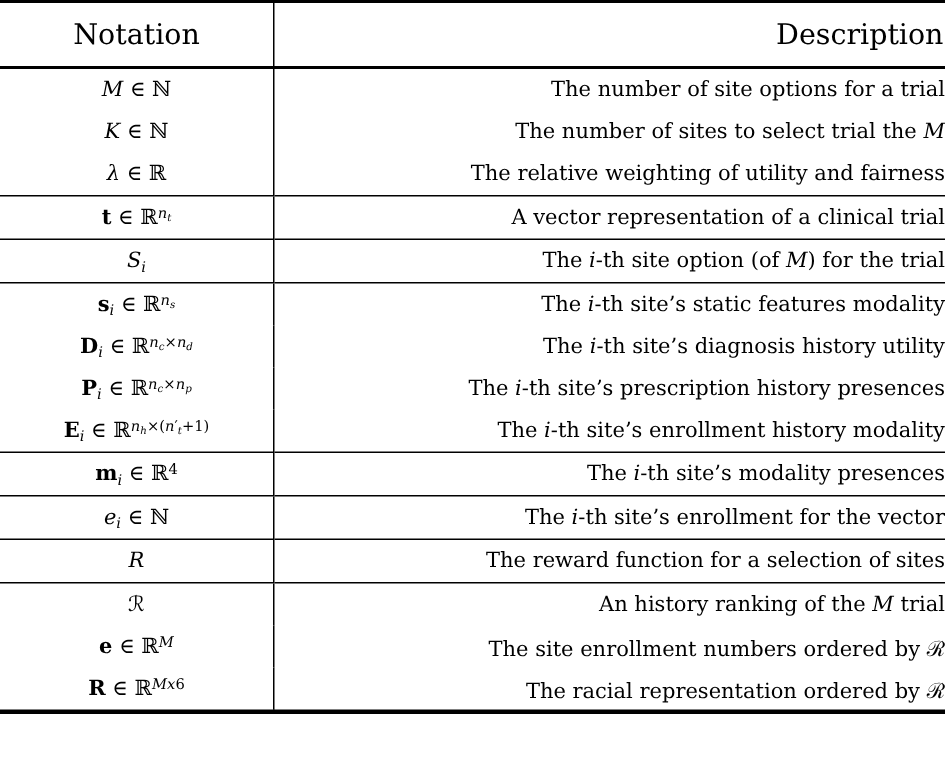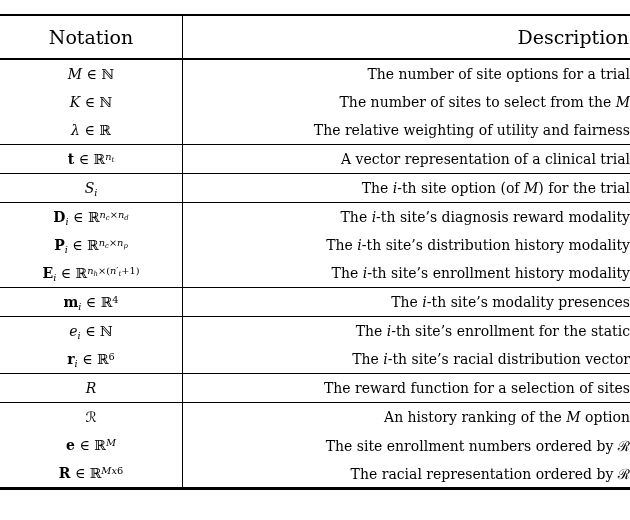--- a/index.html
+++ b/index.html
@@ -11,21 +11,21 @@
     width: 630px;
     height: 520px;
     overflow: hidden;
     color: #000000;
     font-family: "DejaVu Serif", "Liberation Serif", serif;
   }
   table.notation-table {
     border-collapse: collapse;
     table-layout: fixed;
     width: 630px;
-    margin-top: 14px;
+    margin-top: 0;
     border-top: 2px solid #000;
     border-bottom: 3px solid #000;
   }
   thead {
     border-bottom: 2px solid #000;
   }
   th {
     font-weight: normal;
     font-size: 19px;
     height: 40px;
@@ -77,79 +77,79 @@
         <th class="dcell">Description</th>
       </tr>
     </thead>
   <tbody>
         <tr>
           <td class="ncell"><span class="it">M</span><span> ∈ ℕ</span></td>
           <td class="dcell"><span>The number of site options for a trial</span></td>
         </tr>
         <tr>
           <td class="ncell"><span class="it">K</span><span> ∈ ℕ</span></td>
-          <td class="dcell"><span>The number of sites to select from the </span><span class="it">M</span></td>
+          <td class="dcell"><span>The number of sites to select trial the </span><span class="it">M</span></td>
         </tr>
         <tr>
           <td class="ncell"><span class="it">λ</span><span> ∈ ℝ</span></td>
           <td class="dcell"><span>The relative weighting of utility and fairness</span></td>
         </tr>
       </tbody>
       <tbody>
         <tr>
           <td class="ncell"><span class="bf">t</span><span> ∈ ℝ</span><span class="sup"><span class="it">n</span><span class="it sub">t</span></span></td>
           <td class="dcell"><span>A vector representation of a clinical trial</span></td>
         </tr>
       </tbody>
       <tbody>
         <tr>
           <td class="ncell"><span class="it">S</span><span class="it sub">i</span></td>
           <td class="dcell"><span>The </span><span class="it">i</span><span>-th site option (of </span><span class="it">M</span><span>) for the trial</span></td>
         </tr>
       </tbody>
       <tbody>
         <tr>
+          <td class="ncell"><span class="bf">s</span><span class="it sub">i</span><span> ∈ ℝ</span><span class="sup"><span class="it">n</span><span class="it sub">s</span></span></td>
+          <td class="dcell"><span>The </span><span class="it">i</span><span>-th site’s static features modality</span></td>
+        </tr>
+        <tr>
           <td class="ncell"><span class="bf">D</span><span class="it sub">i</span><span> ∈ ℝ</span><span class="sup"><span class="it">n</span><span class="it sub">c</span><span>×</span><span class="it">n</span><span class="it sub">d</span></span></td>
-          <td class="dcell"><span>The </span><span class="it">i</span><span>-th site’s diagnosis reward modality</span></td>
+          <td class="dcell"><span>The </span><span class="it">i</span><span>-th site’s diagnosis history utility</span></td>
         </tr>
         <tr>
           <td class="ncell"><span class="bf">P</span><span class="it sub">i</span><span> ∈ ℝ</span><span class="sup"><span class="it">n</span><span class="it sub">c</span><span>×</span><span class="it">n</span><span class="it sub">p</span></span></td>
-          <td class="dcell"><span>The </span><span class="it">i</span><span>-th site’s distribution history modality</span></td>
+          <td class="dcell"><span>The </span><span class="it">i</span><span>-th site’s prescription history presences</span></td>
         </tr>
         <tr>
           <td class="ncell"><span class="bf">E</span><span class="it sub">i</span><span> ∈ ℝ</span><span class="sup"><span class="it">n</span><span class="it sub">h</span><span>×(</span><span class="it">n</span><span>′</span><span class="it sub">t</span><span>+1)</span></span></td>
           <td class="dcell"><span>The </span><span class="it">i</span><span>-th site’s enrollment history modality</span></td>
         </tr>
       </tbody>
       <tbody>
         <tr>
           <td class="ncell"><span class="bf">m</span><span class="it sub">i</span><span> ∈ ℝ</span><span class="sup">4</span></td>
           <td class="dcell"><span>The </span><span class="it">i</span><span>-th site’s modality presences</span></td>
         </tr>
       </tbody>
       <tbody>
         <tr>
           <td class="ncell"><span class="it">e</span><span class="it sub">i</span><span> ∈ ℕ</span></td>
-          <td class="dcell"><span>The </span><span class="it">i</span><span>-th site’s enrollment for the static</span></td>
-        </tr>
-        <tr>
-          <td class="ncell"><span class="bf">r</span><span class="it sub">i</span><span> ∈ ℝ</span><span class="sup">6</span></td>
-          <td class="dcell"><span>The </span><span class="it">i</span><span>-th site’s racial distribution vector</span></td>
+          <td class="dcell"><span>The </span><span class="it">i</span><span>-th site’s enrollment for the vector</span></td>
         </tr>
       </tbody>
       <tbody>
         <tr>
           <td class="ncell"><span class="it">R</span></td>
           <td class="dcell"><span>The reward function for a selection of sites</span></td>
         </tr>
       </tbody>
       <tbody>
         <tr>
           <td class="ncell"><span>ℛ</span></td>
-          <td class="dcell"><span>An history ranking of the </span><span class="it">M</span><span> option</span></td>
+          <td class="dcell"><span>An history ranking of the </span><span class="it">M</span><span> trial</span></td>
         </tr>
         <tr>
           <td class="ncell"><span class="bf">e</span><span> ∈ ℝ</span><span class="it sup">M</span></td>
           <td class="dcell"><span>The site enrollment numbers ordered by </span><span>ℛ</span></td>
         </tr>
         <tr>
           <td class="ncell"><span class="bf">R</span><span> ∈ ℝ</span><span class="sup"><span class="it">M</span><span class="it">x</span><span>6</span></span></td>
           <td class="dcell"><span>The racial representation ordered by </span><span>ℛ</span></td>
         </tr>
       </tbody>

